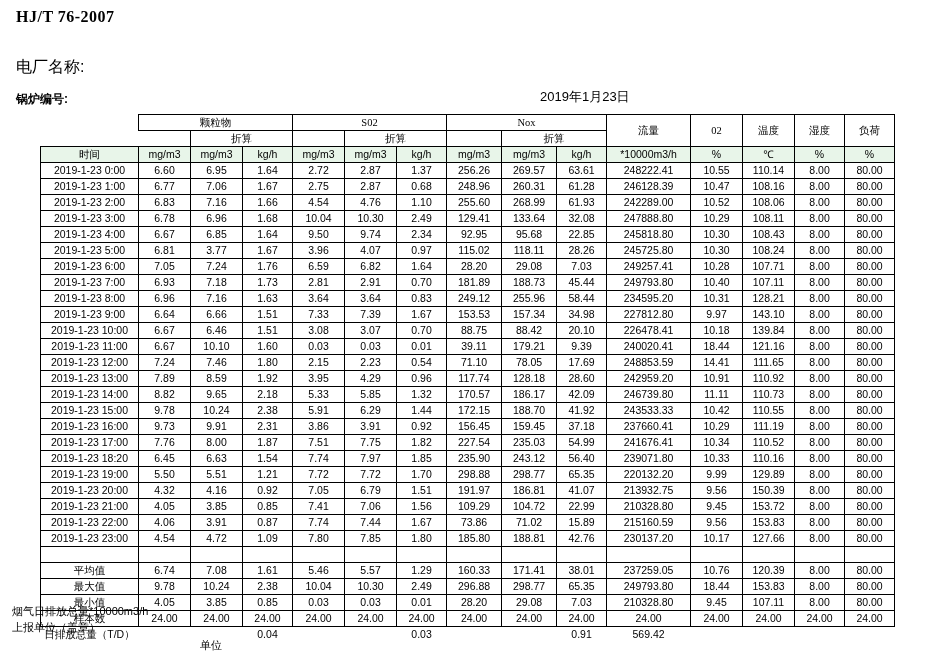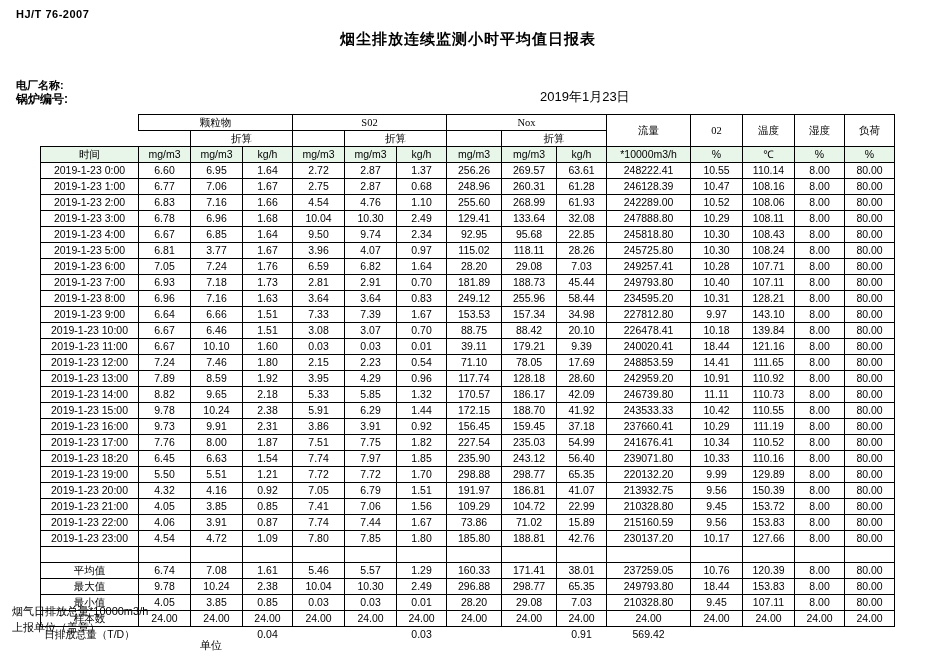--- a/index.html
+++ b/index.html
@@ -17,41 +17,41 @@
   }
   .page {
     position: relative;
     width: 936px;
     height: 658px;
   }
   .std-code {
     position: absolute;
     left: 16px;
     top: 8px;
-    font-family: Liberation Sans, sans-serif;
-    font-size: 11px;
+    font-family: Liberation Serif, serif;
+    font-size: 16px;
     font-weight: bold;
     letter-spacing: 0.5px;
   }
   .doc-title {
     position: absolute;
     left: 0;
     top: 30px;
     width: 936px;
     text-align: center;
     font-size: 15px;
     font-weight: bold;
     letter-spacing: 1px;
   }
   .field-plant {
     position: absolute;
     left: 16px;
-    top: 78px;
-    font-size: 11px;
-    font-weight: bold;
+    top: 57px;
+    font-size: 16px;
+    font-weight: normal;
   }
   .field-boiler {
     position: absolute;
     left: 16px;
     top: 91px;
     font-size: 12px;
     font-weight: bold;
   }
   .field-date {
     position: absolute;
@@ -121,21 +121,20 @@
     top: 638px;
     font-size: 11px;
   }
 </style>
 </head>
 <body>
 
 <div class="page">
 
   <div class="std-code">HJ/T  76-2007</div>
-  <div class="doc-title">烟尘排放连续监测小时平均值日报表</div>
   <div class="field-plant">电厂名称:</div>
   <div class="field-boiler">锅炉编号:</div>
   <div class="field-date">2019年1月23日</div>
 
   <table class="report">
     <colgroup>
       <col style="width:98px">
       <col style="width:52px">
         <col style="width:52px">
         <col style="width:50px">

